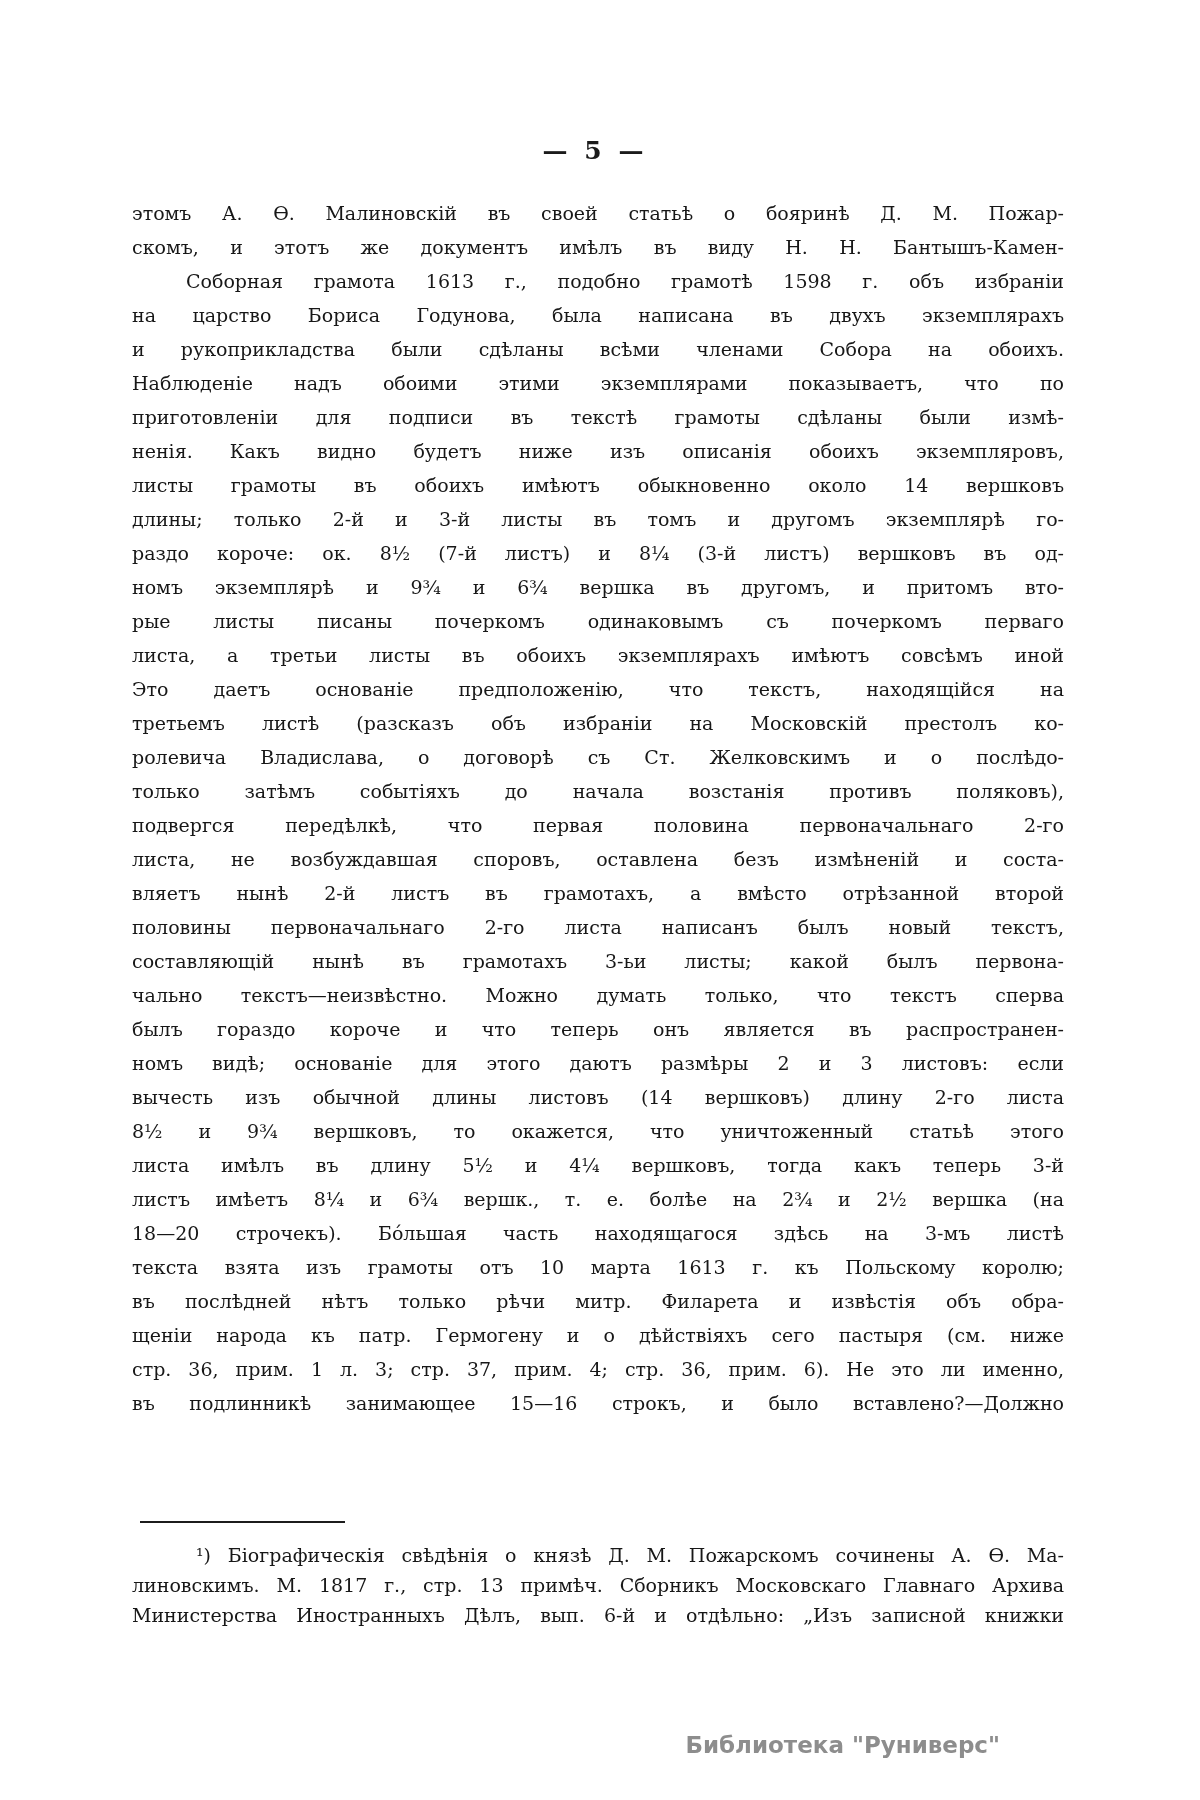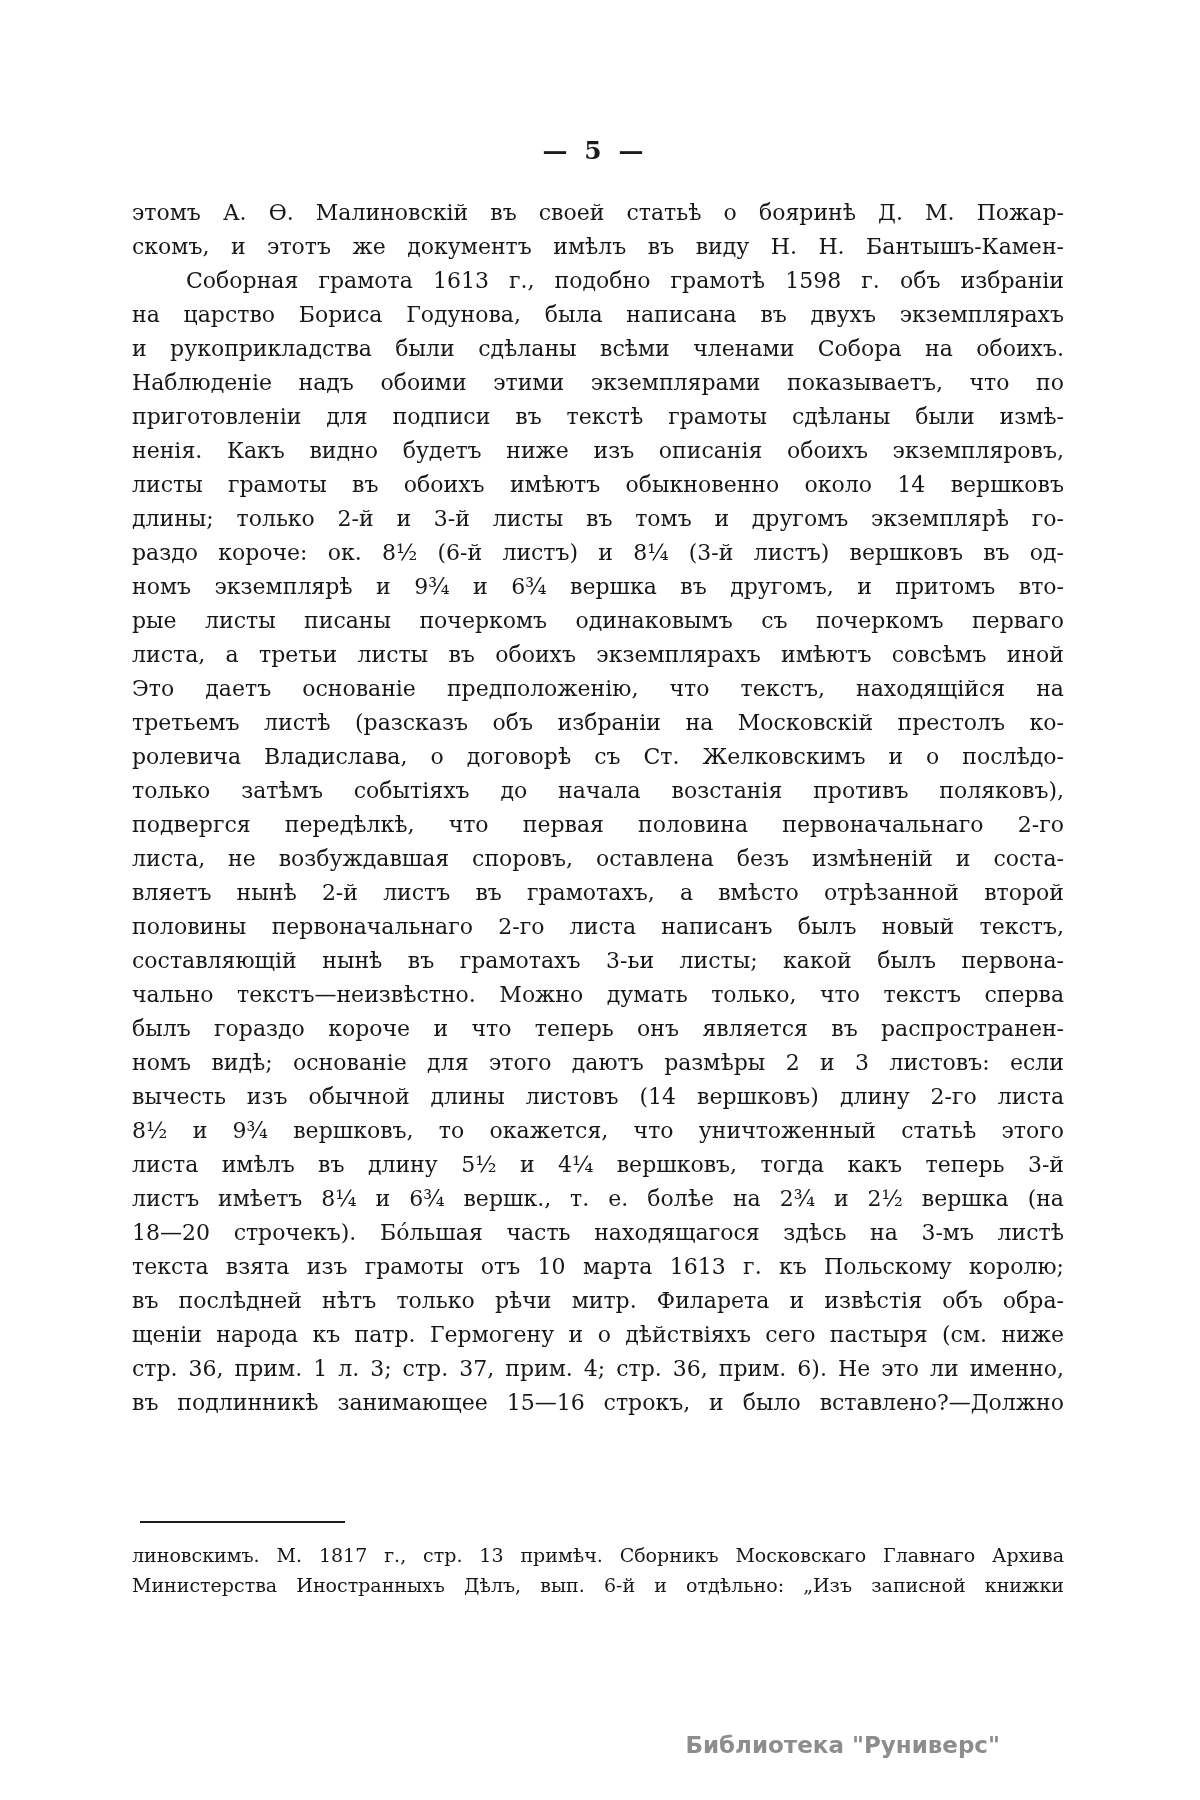--- a/index.html
+++ b/index.html
@@ -25,21 +25,21 @@
     font-size: 25px;
     letter-spacing: 4px;
     font-weight: bold;
     color: #1b1b1b;
   }
   .body-text {
     position: absolute;
     top: 196px;
     left: 132px;
     width: 932px;
-    font-size: 22px;
+    font-size: 19px;
   }
   .line {
     line-height: 34px;
     text-align: justify;
     text-align-last: justify;
     white-space: normal;
   }
   .line.indent { text-indent: 54px; }
   .line.end { text-align-last: left; }
   .footnote-rule {
@@ -82,21 +82,21 @@
       <div class="line">этомъ А. Ѳ. Малиновскій въ своей статьѣ о бояринѣ Д. М. Пожар-</div>
       <div class="line">скомъ, и этотъ же документъ имѣлъ въ виду Н. Н. Бантышъ-Камен-</div>
       <div class="line indent">Соборная грамота 1613 г., подобно грамотѣ 1598 г. объ избраніи</div>
       <div class="line">на царство Бориса Годунова, была написана въ двухъ экземплярахъ</div>
       <div class="line">и рукоприкладства были сдѣланы всѣми членами Собора на обоихъ.</div>
       <div class="line">Наблюденіе надъ обоими этими экземплярами показываетъ, что по</div>
       <div class="line">приготовленіи для подписи въ текстѣ грамоты сдѣланы были измѣ-</div>
       <div class="line">ненія. Какъ видно будетъ ниже изъ описанія обоихъ экземпляровъ,</div>
       <div class="line">листы грамоты въ обоихъ имѣютъ обыкновенно около 14 вершковъ</div>
       <div class="line">длины; только 2-й и 3-й листы въ томъ и другомъ экземплярѣ го-</div>
-      <div class="line">раздо короче: ок. 8½ (6-й листъ) и 8¼ (3-й листъ) вершковъ въ од-</div>
+      <div class="line">раздо короче: ок. 8½ (7-й листъ) и 8¼ (3-й листъ) вершковъ въ од-</div>
       <div class="line">номъ экземплярѣ и 9¾ и 6¾ вершка въ другомъ, и притомъ вто-</div>
       <div class="line">рые листы писаны почеркомъ одинаковымъ съ почеркомъ перваго</div>
       <div class="line">листа, а третьи листы въ обоихъ экземплярахъ имѣютъ совсѣмъ иной</div>
       <div class="line">Это даетъ основаніе предположенію, что текстъ, находящійся на</div>
       <div class="line">третьемъ листѣ (разсказъ объ избраніи на Московскій престолъ ко-</div>
       <div class="line">ролевича Владислава, о договорѣ съ Ст. Желковскимъ и о послѣдо-</div>
       <div class="line">только затѣмъ событіяхъ до начала возстанія противъ поляковъ),</div>
       <div class="line">подвергся передѣлкѣ, что первая половина первоначальнаго 2-го</div>
       <div class="line">листа, не возбуждавшая споровъ, оставлена безъ измѣненій и соста-</div>
       <div class="line">вляетъ нынѣ 2-й листъ въ грамотахъ, а вмѣсто отрѣзанной второй</div>
@@ -113,19 +113,20 @@
       <div class="line">текста взята изъ грамоты отъ 10 марта 1613 г. къ Польскому королю;</div>
       <div class="line">въ послѣдней нѣтъ только рѣчи митр. Филарета и извѣстія объ обра-</div>
       <div class="line">щеніи народа къ патр. Гермогену и о дѣйствіяхъ сего пастыря (см. ниже</div>
       <div class="line">стр. 36, прим. 1 л. 3; стр. 37, прим. 4; стр. 36, прим. 6). Не это ли именно,</div>
       <div class="line">въ подлинникѣ занимающее 15—16 строкъ, и было вставлено?—Должно</div>
     </div>
 
   <div class="footnote-rule"></div>
 
   <div class="footnote">
+      <div class="line indent">¹) Біографическія свѣдѣнія о князѣ Д. М. Пожарскомъ сочинены А. Ѳ. Ма-</div>
       <div class="line">линовскимъ. М. 1817 г., стр. 13 примѣч. Сборникъ Московскаго Главнаго Архива</div>
       <div class="line">Министерства Иностранныхъ Дѣлъ, вып. 6-й и отдѣльно: „Изъ записной книжки</div>
     </div>
 
   <div class="watermark">Библиотека "Руниверс"</div>
 
 </div>
 
 </body></html>

